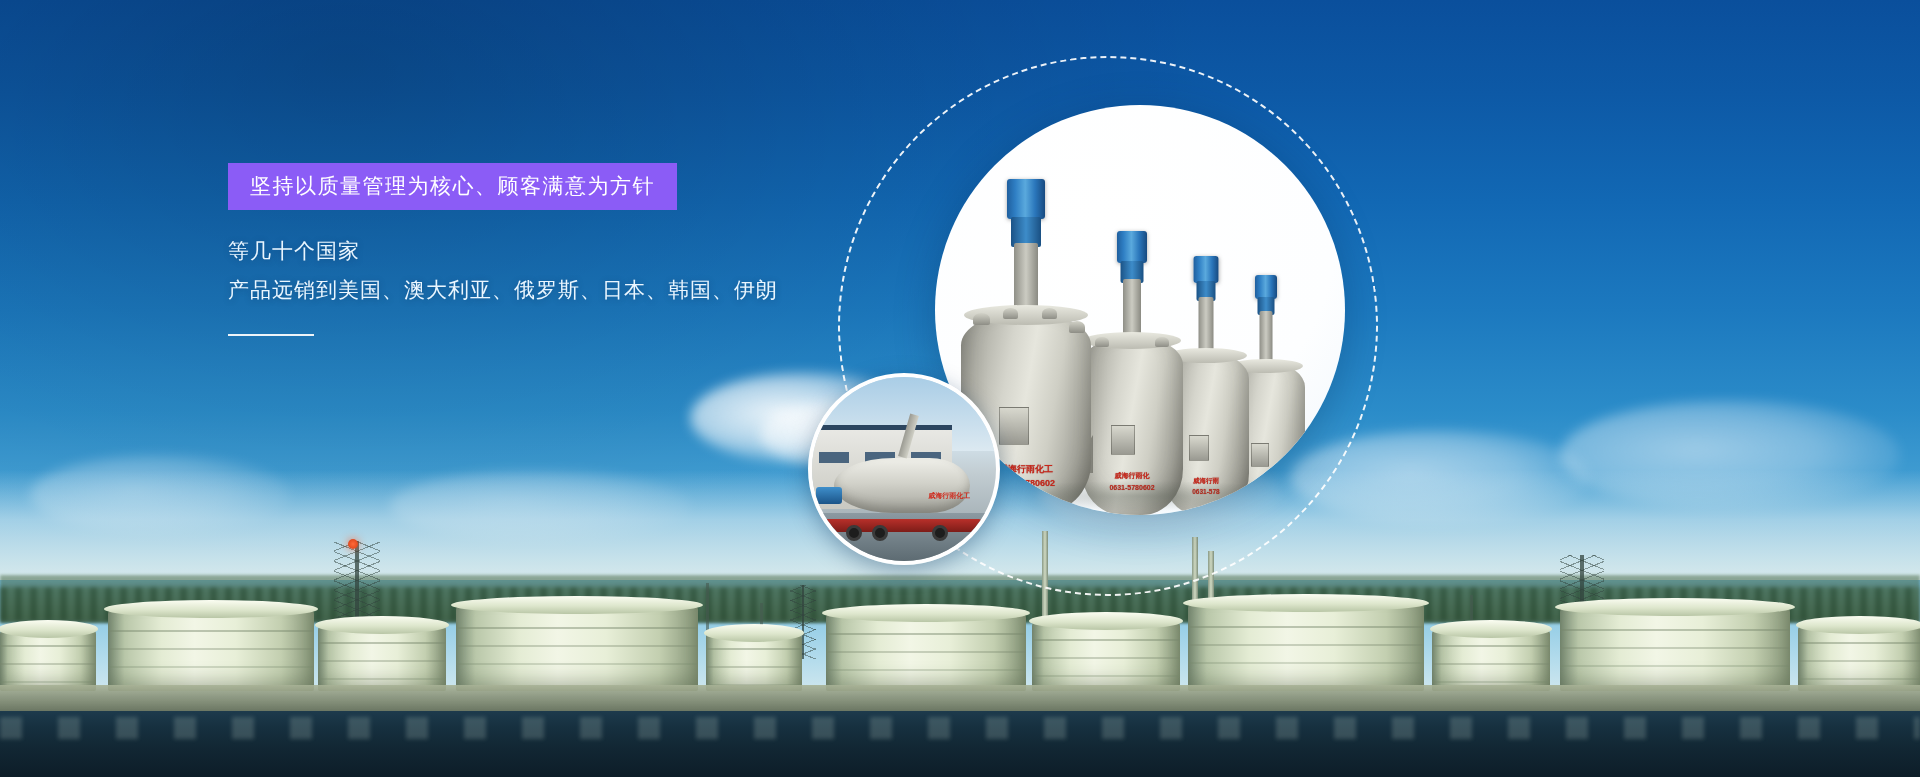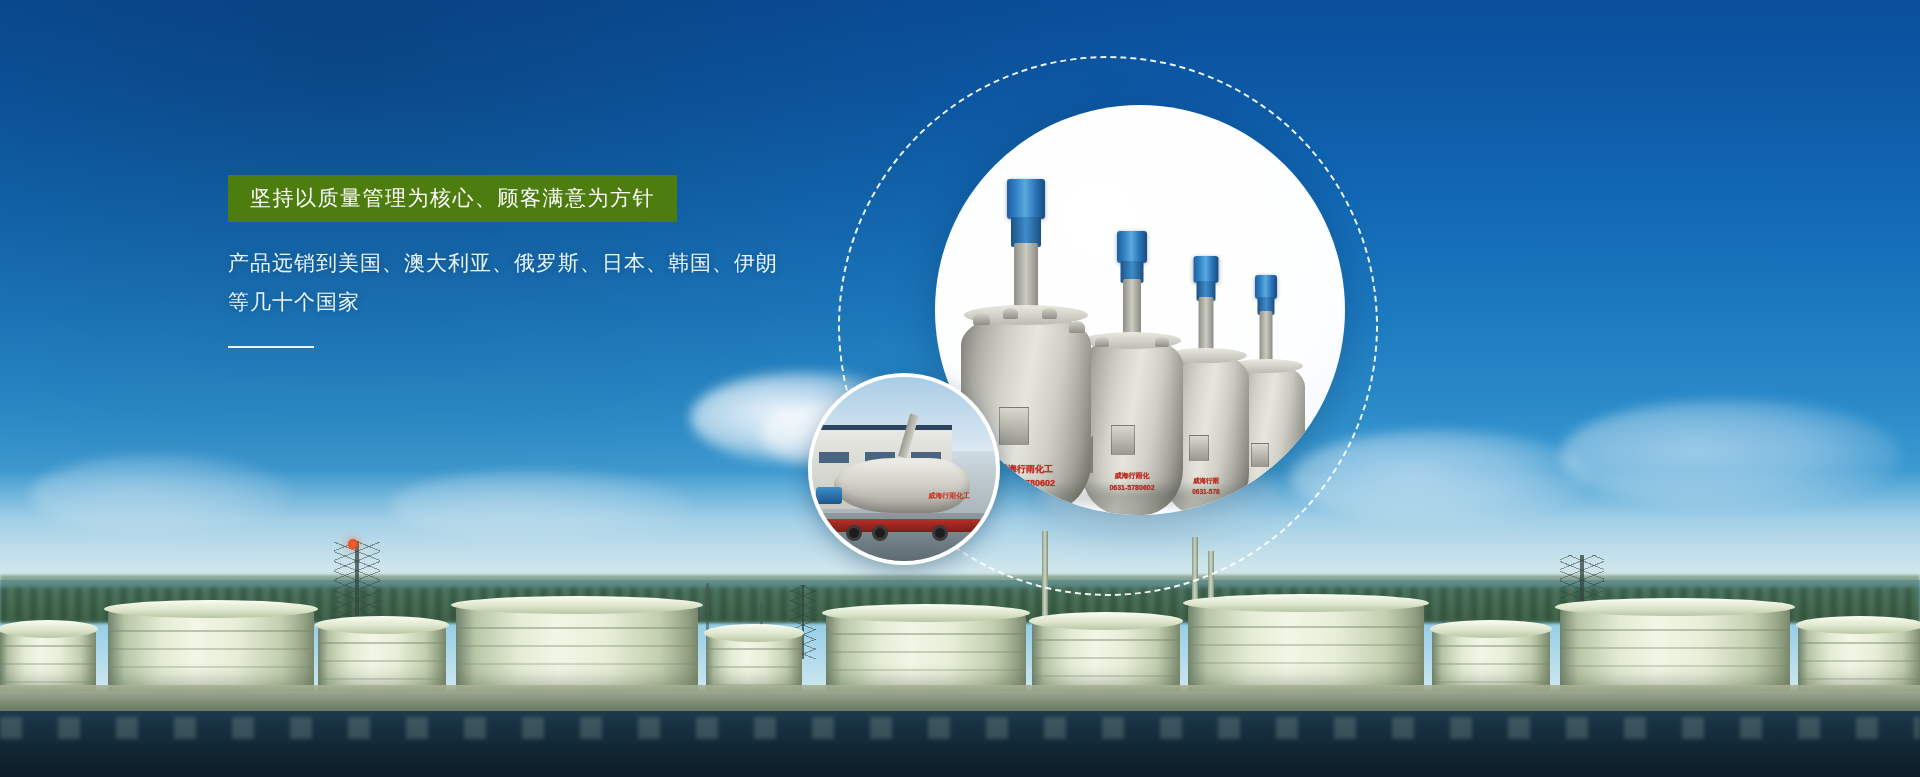--- a/index.html
+++ b/index.html
@@ -154,22 +154,22 @@
   .copy { position:absolute; left:228px; top:150px; width:640px; }
 
   .headline {
     font-size:45px; font-weight:bold; color:#ffffff;
     letter-spacing:1px; line-height:1.15; white-space:nowrap;
     text-shadow:0 2px 10px rgba(0,30,70,0.45);
   }
 
   .subtitle-bar {
     display:inline-block;
-    margin-top:25px;
-    background:#4d7c0f;
+    margin-top:13px;
+    background:#8b5cf6;
     padding:9px 22px 10px 22px;
   }
   .subtitle-bar .subtitle-text {
     font-size:21px; color:#ffffff; letter-spacing:1.5px; white-space:nowrap;
   }
 
   .desc {
     margin-top:22px;
     font-size:21px; color:#eaf6ff; line-height:1.85;
     letter-spacing:1px;
@@ -373,22 +373,22 @@
 
   <div class="arc"></div>
 
   <div class="copy">
 
     <div class="subtitle-bar">
       <span class="subtitle-text">坚持以质量管理为核心、顾客满意为方针</span>
     </div>
 
     <div class="desc">
+      <div class="desc-line">等几十个国家</div>
       <div class="desc-line">产品远销到美国、澳大利亚、俄罗斯、日本、韩国、伊朗</div>
-      <div class="desc-line">等几十个国家</div>
     </div>
 
     <div class="rule"></div>
   </div>
 
   <div class="circle-main">
 
     <div class="reactor" style="left:292px; width:78px; height:258px;">
       <div class="r-motor" style="bottom:216px; width:22px; height:24px;"></div>
       <div class="r-gearbox" style="bottom:200px; width:17px; height:18px;"></div>

